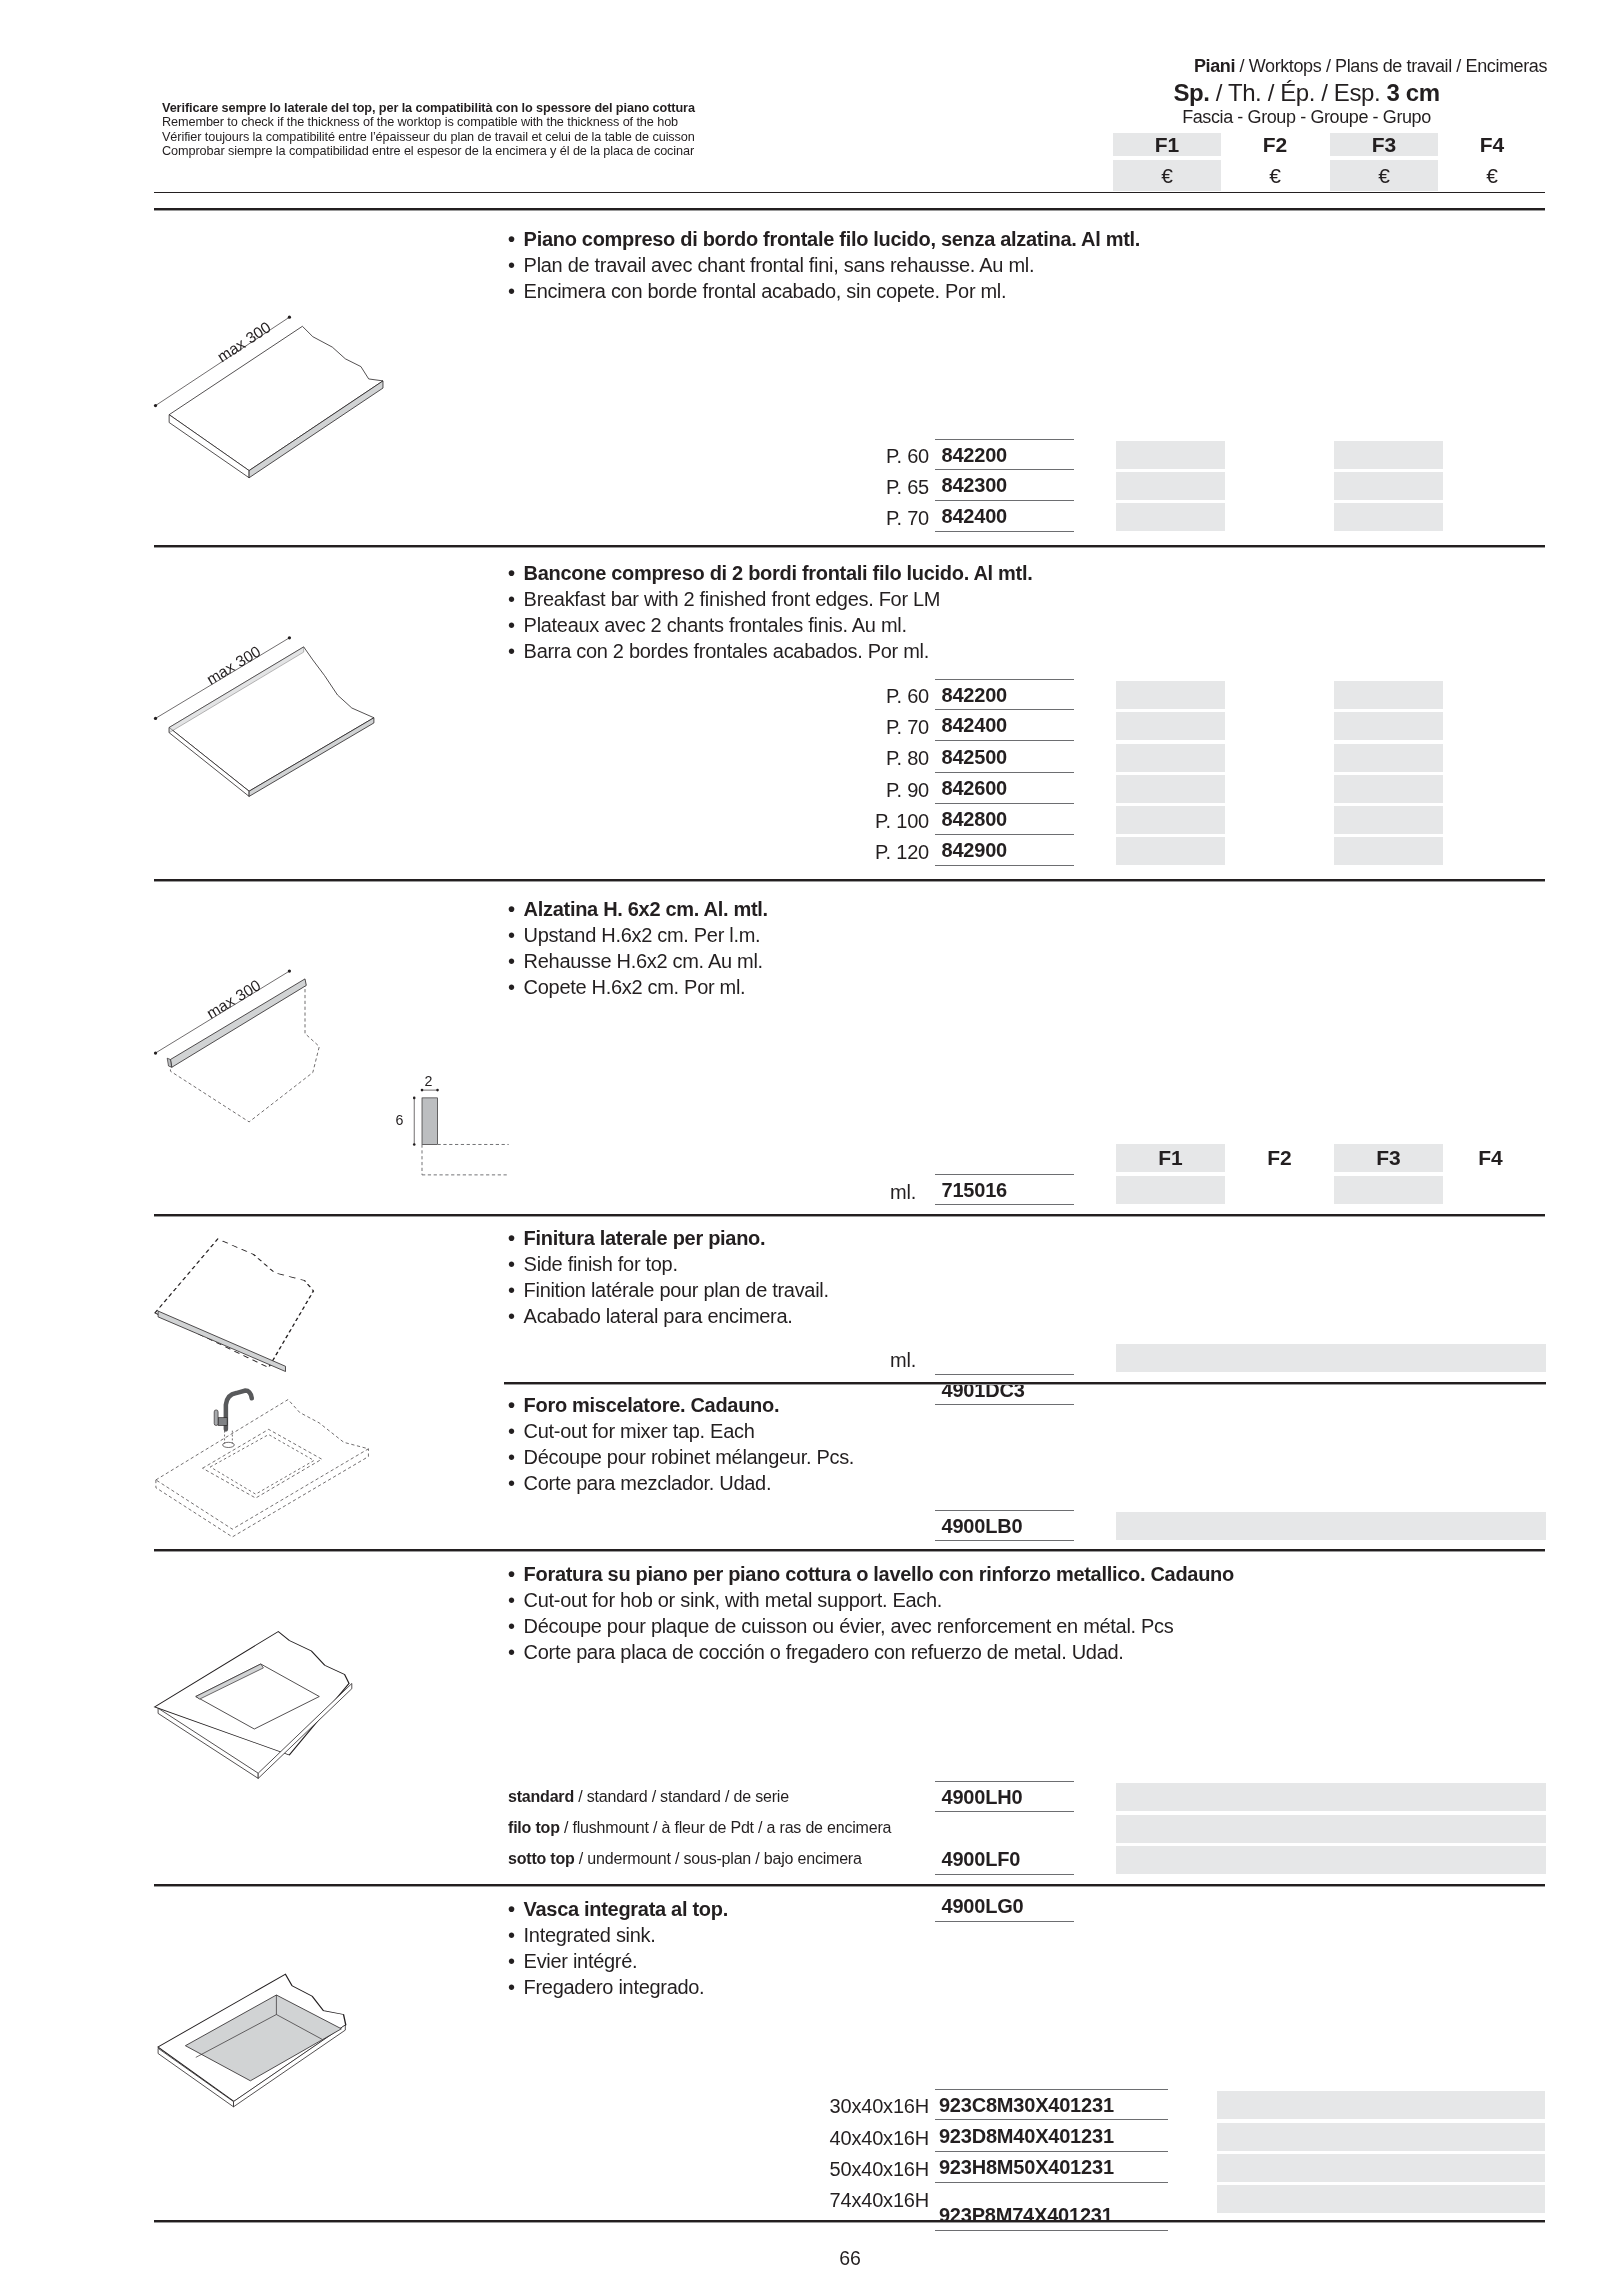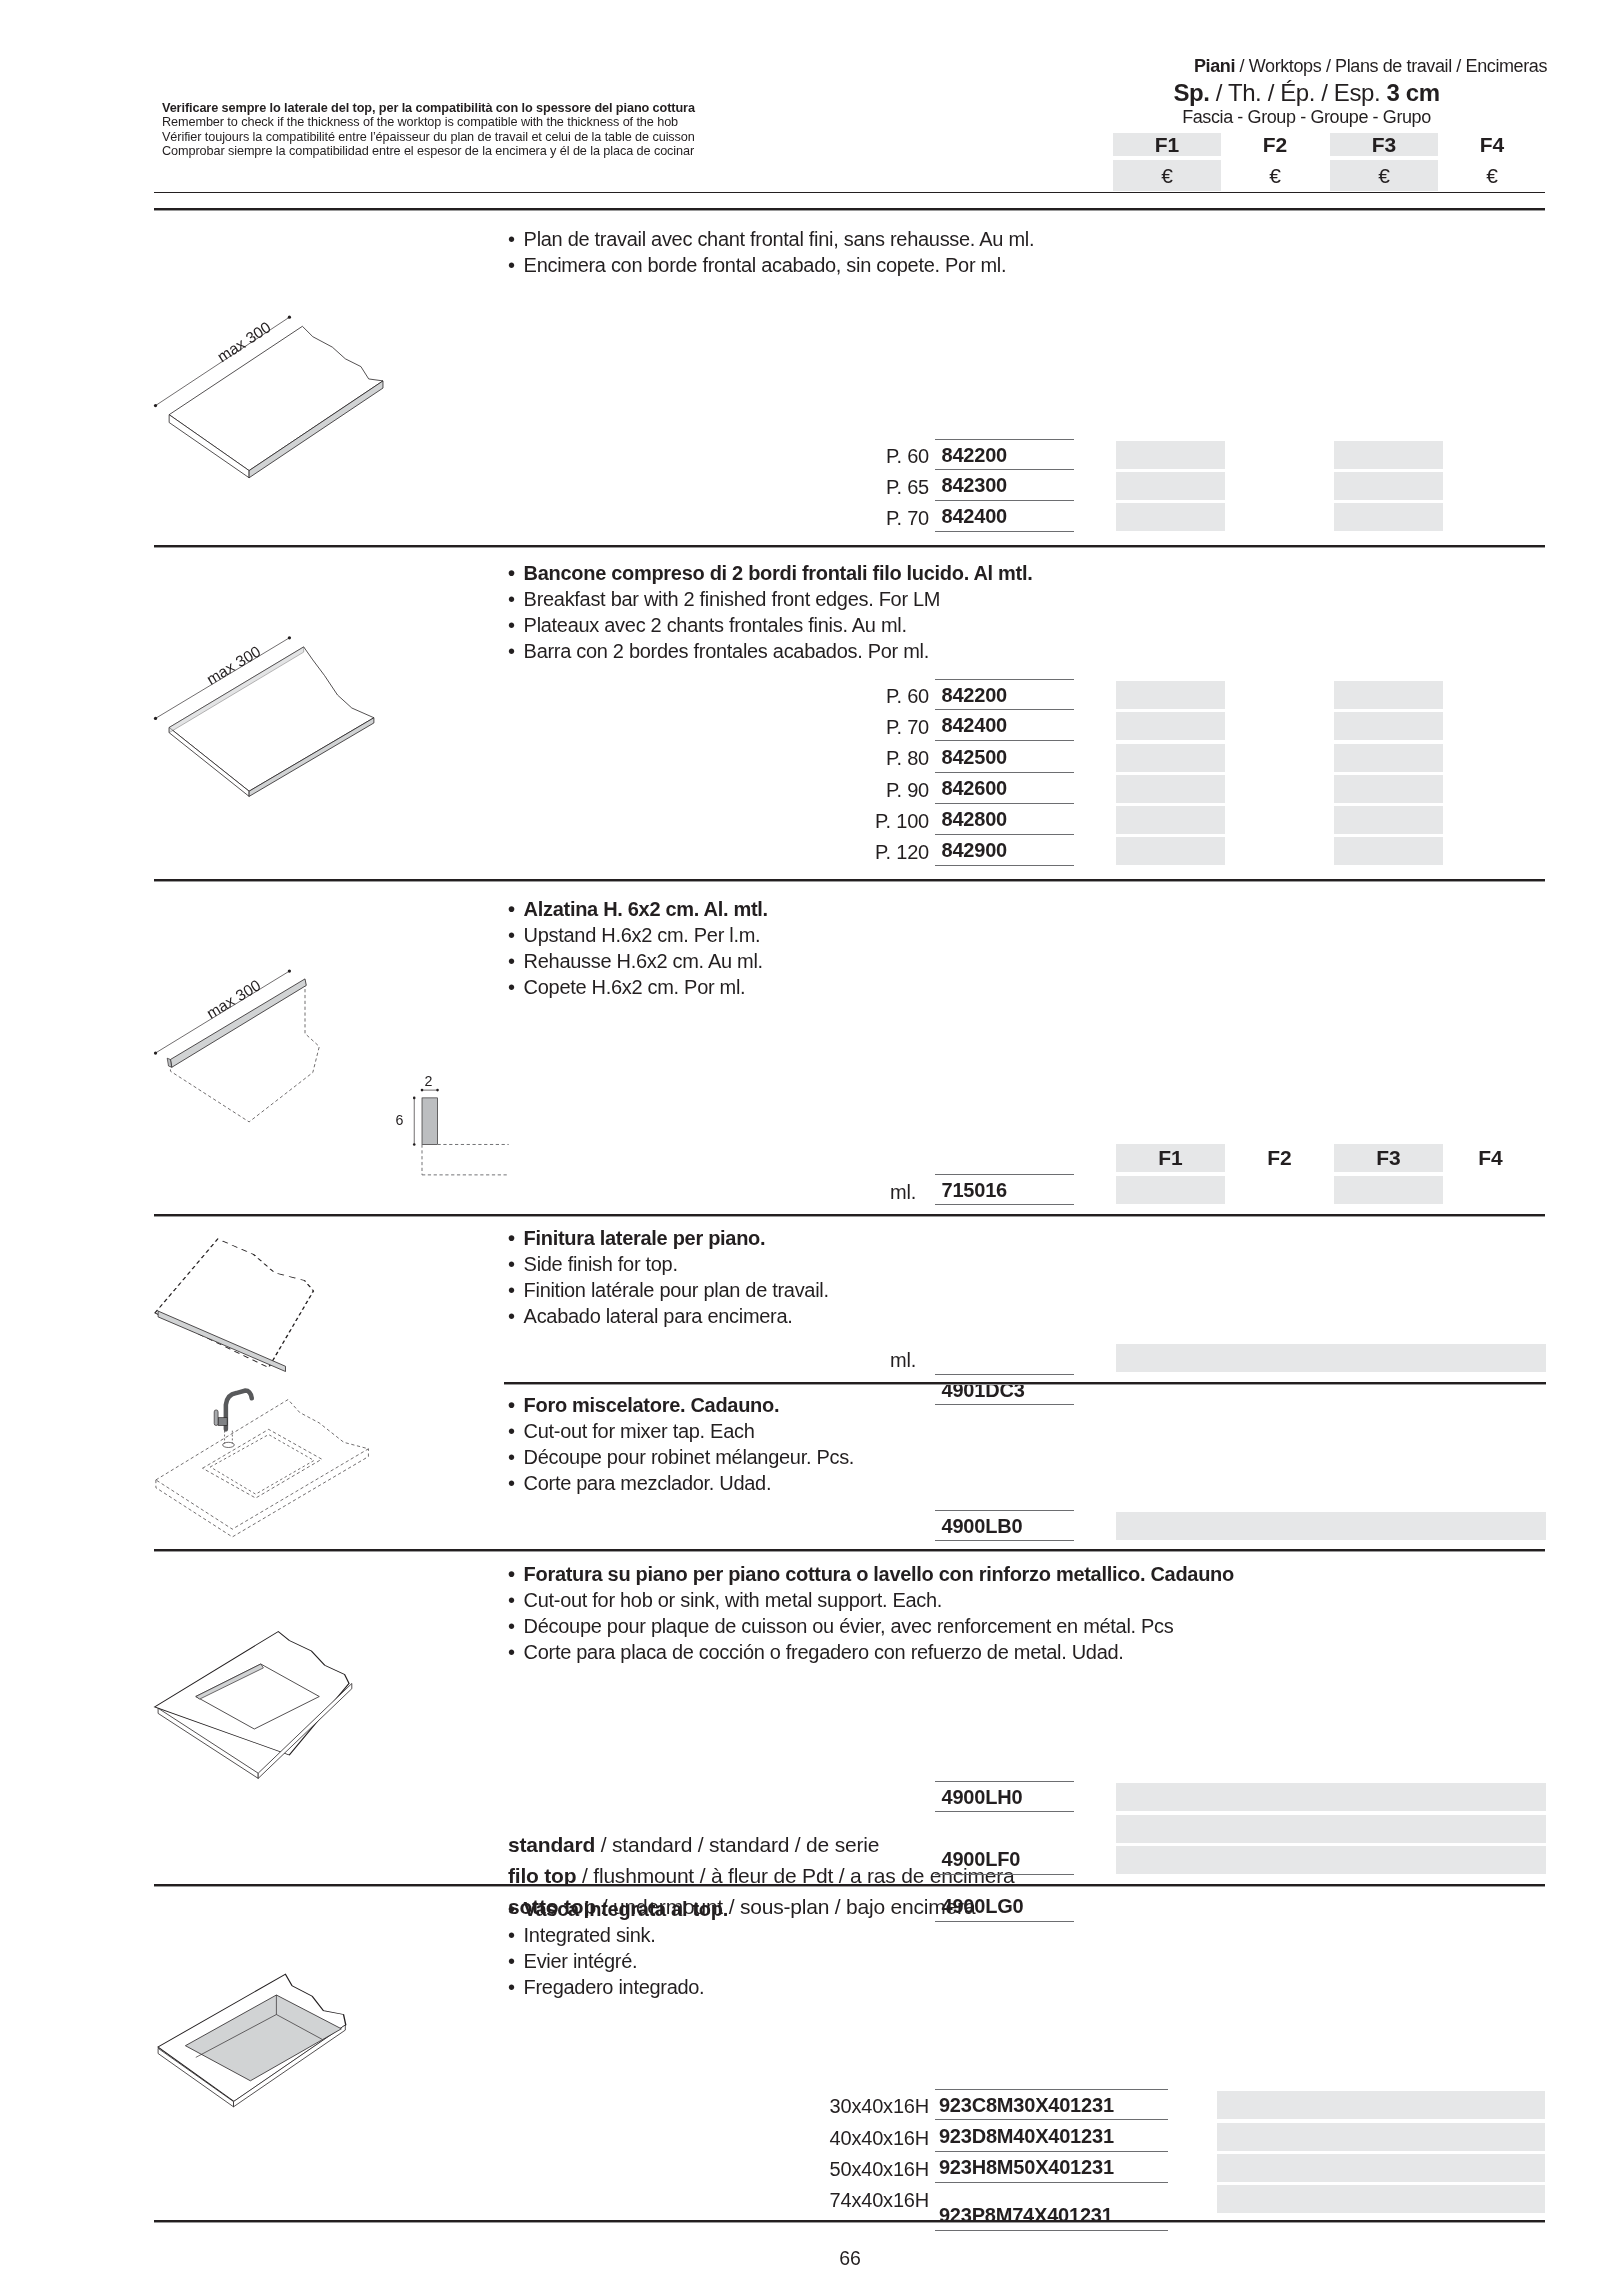--- a/index.html
+++ b/index.html
@@ -18,21 +18,21 @@
   .rule-thick { position:absolute; height:1.9px; background:#231f20; border-bottom:0.6px solid #9a9a9a; }
   .rule-thin { position:absolute; height:1.3px; background:#6d6e71; }
   .desc { position:absolute; left:508px; font-size:20px; line-height:26px; letter-spacing:-0.3px; }
   .desc .line { white-space:nowrap; }
   .desc .line::before { content:"\2022"; display:inline-block; width:15.6px; }
   .desc .title { font-weight:bold; }
   .row-label { position:absolute; text-align:right; font-size:20px; letter-spacing:-0.2px; white-space:nowrap; }
   .row-code { position:absolute; font-weight:bold; font-size:20px; letter-spacing:-0.2px; white-space:nowrap; padding-left:6.5px; box-sizing:border-box; border-bottom:1.3px solid #6d6e71; }
   .row-code.first { border-top:1.3px solid #6d6e71; }
   .pcell { position:absolute; background:#e6e7e8; }
-  .mini-label { position:absolute; font-size:21px; letter-spacing:-0.2px; white-space:nowrap;margin-top:45px; }
+  .mini-label { position:absolute; font-size:16px; letter-spacing:-0.2px; white-space:nowrap; }
   .mini-label .b { font-weight:bold; }
   .pagenum { position:absolute; left:811px; width:78px; top:2229px; text-align:center; font-size:19.5px; }
   svg { position:absolute; overflow:visible; }
 </style>
 </head>
 <body>
 
 <div class="abs note">
   <div class="b">Verificare sempre lo laterale del top, per la compatibilità con lo spessore del piano cottura</div>
   <div>Remember to check if the thickness of the worktop is compatible with the thickness of the hob</div>
@@ -66,20 +66,21 @@
   <line x1="10" y1="284" x2="216" y2="148" stroke="#231f20" stroke-width="1"></line>
   <circle cx="10" cy="284" r="2.5" fill="#231f20"></circle>
     <circle cx="216" cy="148" r="2.5" fill="#231f20"></circle>
   <polygon points="31,298 236,162 252,178 282,194 302,212 326,224 338,243 360,246 154,384" fill="#fff" stroke="#231f20" stroke-width="1.2"></polygon>
   <polygon points="31,298 154,384 154,395 31,310" fill="#fff" stroke="#231f20" stroke-width="1.2"></polygon>
   <polygon points="154,384 360,246 360,257 154,395" fill="#d1d3d4" stroke="#231f20" stroke-width="1.2"></polygon>
   <text x="112" y="218" transform="rotate(-33 112 218)" font-size="24" font-family="Liberation Sans, sans-serif" fill="#231f20">max 300</text>
 </svg>
 
 <div class="desc" style="top:226px;">
+  <div class="line title">Piano compreso di bordo frontale filo lucido, senza alzatina. Al mtl.</div>
   <div class="line">Plan de travail avec chant frontal fini, sans rehausse. Au ml.</div>
   <div class="line">Encimera con borde frontal acabado, sin copete. Por ml.</div>
 </div>
 
 <div>
   <div class="row-label" style="left:832px;width:97px;top:445px;">P. 60</div>
   <div class="row-code first" style="left:935px;width:139px;top:439px;height:31px;line-height:30px;">842200</div>
   <div class="pcell" style="left:1116px;top:441px;width:109px;height:28px;"></div>
   <div class="pcell" style="left:1334px;top:441px;width:109px;height:28px;"></div>
 

